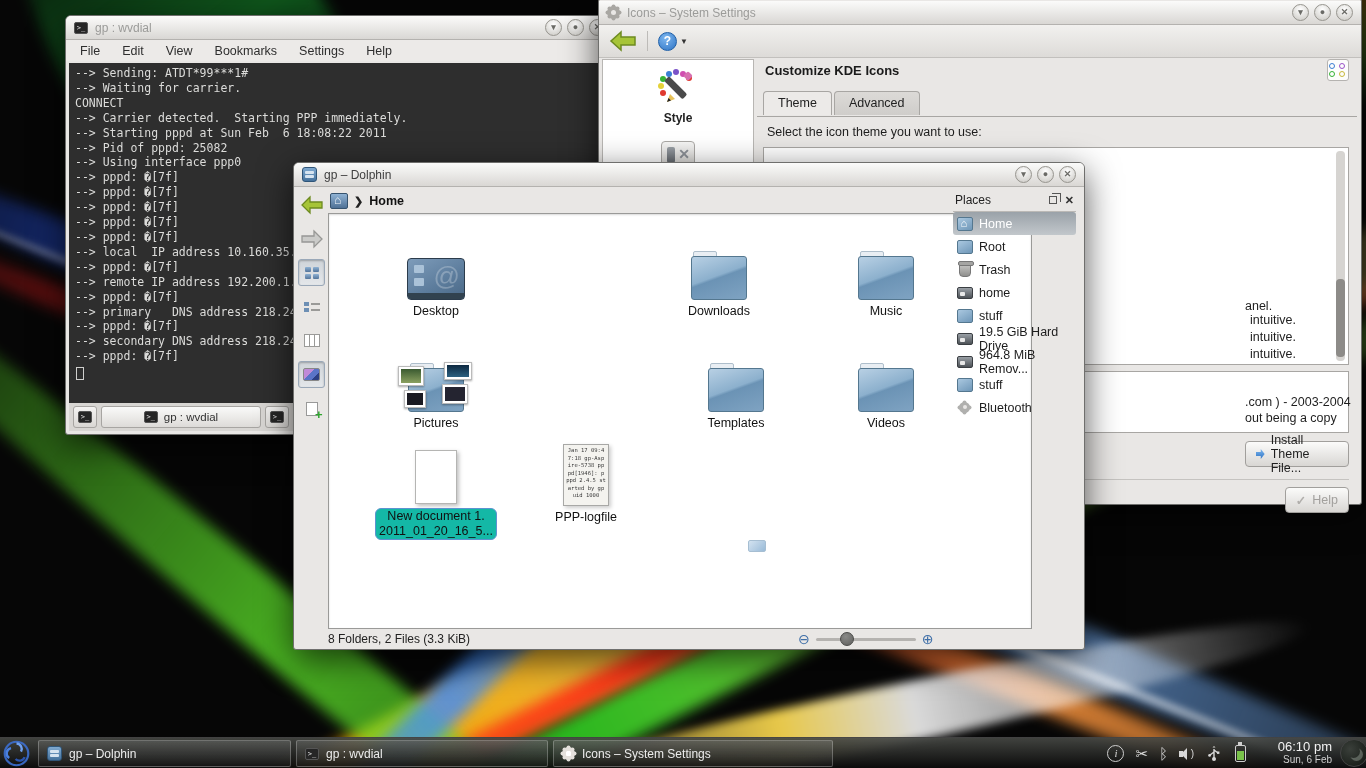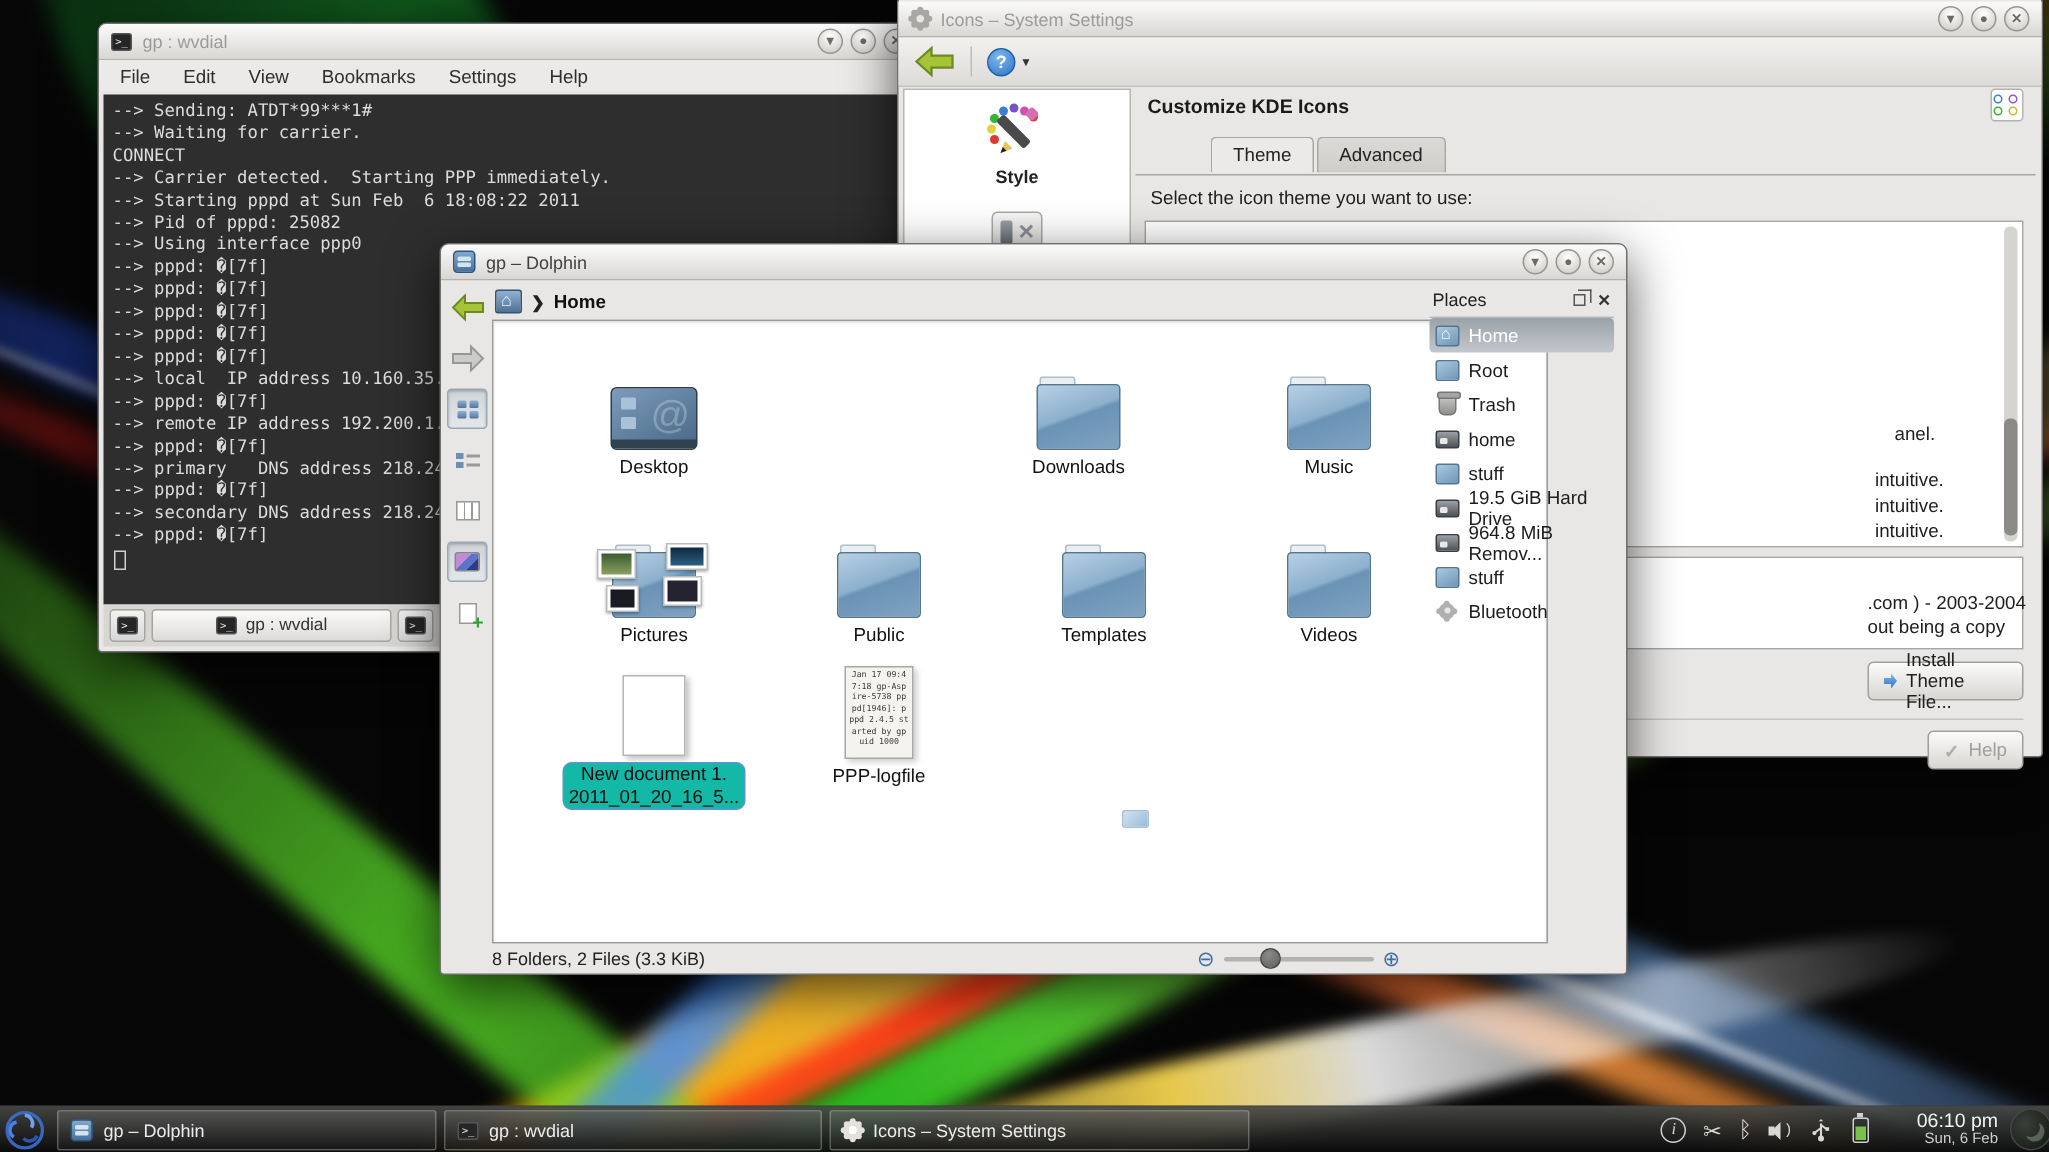--- a/index.html
+++ b/index.html
@@ -86,21 +86,21 @@
               border:1px solid #aaa8a5; border-radius:4px; position:relative; }
   .dev-icon::before { content:""; position:absolute; left:5px; top:5px; width:8px; height:16px;
                       background:linear-gradient(#9aa0a6,#63686d); border-radius:2px; }
   .dev-icon::after { content:"✕"; position:absolute; right:4px; top:4px; color:#8b9096; font-size:14px; font-weight:bold; }
   #ss-content { position:absolute; left:158px; top:58px; right:4px; bottom:4px; }
   .ss-header { position:absolute; left:8px; top:8px; font-size:13px; font-weight:bold; color:#1a1a1a; }
   .overview-btn { position:absolute; right:8px; top:4px; width:22px; height:22px; background:#fdfdfc;
                   border:1px solid #b5b3b0; border-radius:3px; display:grid; grid-template-columns:8px 8px;
                   justify-content:center; align-content:center; gap:2px; }
   .ov-dot { width:6px; height:6px; border-radius:50%; border:1.5px solid; }
-  .tabs { position:absolute; left:6px; top:36px; display:flex;margin-left:44px; }
+  .tabs { position:absolute; left:6px; top:36px; display:flex; }
   .tab { padding:4px 14px 5px; font-size:12.5px; color:#222; border:1px solid #a8a6a3; border-bottom:none;
          border-radius:4px 4px 0 0; background:linear-gradient(#dcdad7,#cfcdca); margin-right:2px; }
   .tab.active { background:#eceae8; position:relative; z-index:2; }
   .tab-line { position:absolute; left:0; right:0; top:61px; height:1px; background:#a8a6a3; }
   .ss-prompt { position:absolute; left:10px; top:70px; font-size:12.5px; color:#1e1e1e; }
   .ss-list { position:absolute; left:6px; top:92px; right:8px; height:218px; background:#fff; border:1px solid #a8a6a3; }
   .ss-frag { position:absolute; font-size:12.5px; color:#1e1e1e; }
   .ss-scroll { position:absolute; right:12px; top:96px; width:9px; height:210px; background:#d6d4d1; border-radius:4px; }
   .ss-thumb { position:absolute; left:0; top:128px; width:9px; height:78px; background:#8d8b88; border-radius:4px; }
   .ss-desc { position:absolute; left:6px; top:316px; right:8px; height:62px; background:#fff; border:1px solid #a8a6a3; }
@@ -336,21 +336,21 @@
         <span class="ov-dot" style="border-color:#35b335"></span>
         <span class="ov-dot" style="border-color:#c8b83a"></span>
       </span>
       <div class="tabs">
         <span class="tab active">Theme</span>
         <span class="tab">Advanced</span>
       </div>
       <div class="tab-line"></div>
       <div class="ss-prompt">Select the icon theme you want to use:</div>
       <div class="ss-list"></div>
-      <span class="ss-frag" style="left:488px; top:227px;margin-left:18px;">anel.</span>
+      <span class="ss-frag" style="left:488px; top:244px;">anel.</span>
       <span class="ss-frag" style="left:493px; top:258px;">intuitive.</span>
       <span class="ss-frag" style="left:493px; top:275px;">intuitive.</span>
       <span class="ss-frag" style="left:493px; top:292px;">intuitive.</span>
       <div class="ss-scroll">
           <span class="ss-thumb"></span>
         </div>
       <div class="ss-desc"></div>
       <span class="ss-frag" style="left:488px; top:340px;">.com ) - 2003-2004</span>
       <span class="ss-frag" style="left:488px; top:356px;">out being a copy</span>
       <div class="ss-btnrow">
@@ -460,29 +460,20 @@
               </span>
             <span class="photo" style="left:-4px; top:22px; width:22px; height:18px;">
                 <i style="background:#1a1a22"></i>
               </span>
             <span class="photo" style="right:-4px; top:16px; width:26px; height:20px;">
                 <i style="background:#242430"></i>
               </span>
           </div>
         </div>
         <div class="flabel">Pictures</div>
-      </div>
-      <div class="fitem" style="left:192px; top:136px;">
-        <div class="ficon-wrap">
-            <div class="folder">
-              <span class="back"></span>
-              <span class="front"></span>
-            </div>
-          </div>
-        <div class="flabel">Public</div>
       </div>
       <div class="fitem" style="left:342px; top:136px;">
         <div class="ficon-wrap">
             <div class="folder">
               <span class="back"></span>
               <span class="front"></span>
             </div>
           </div>
         <div class="flabel">Templates</div>
       </div>

